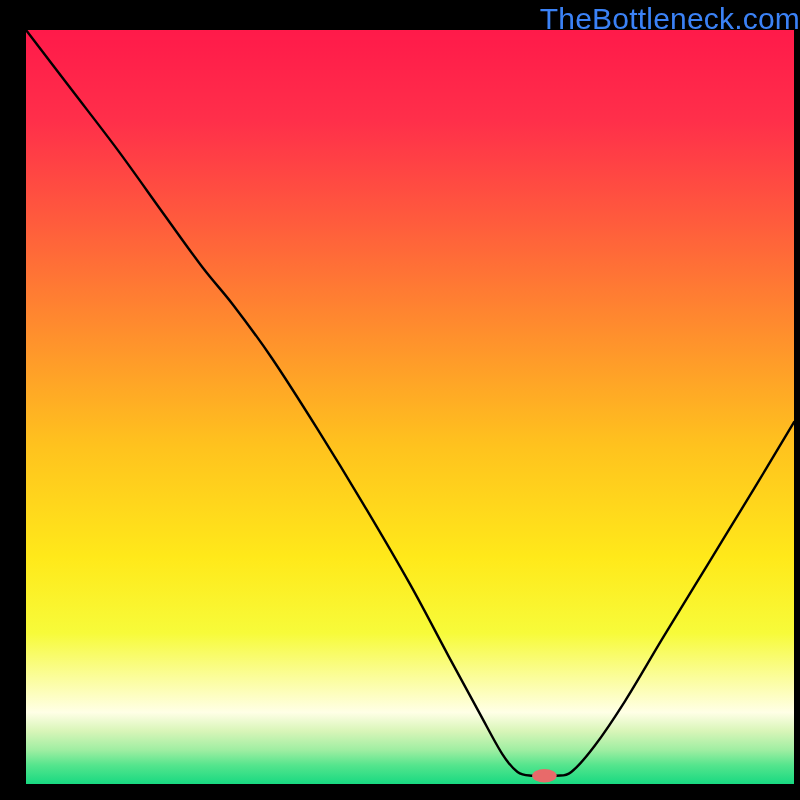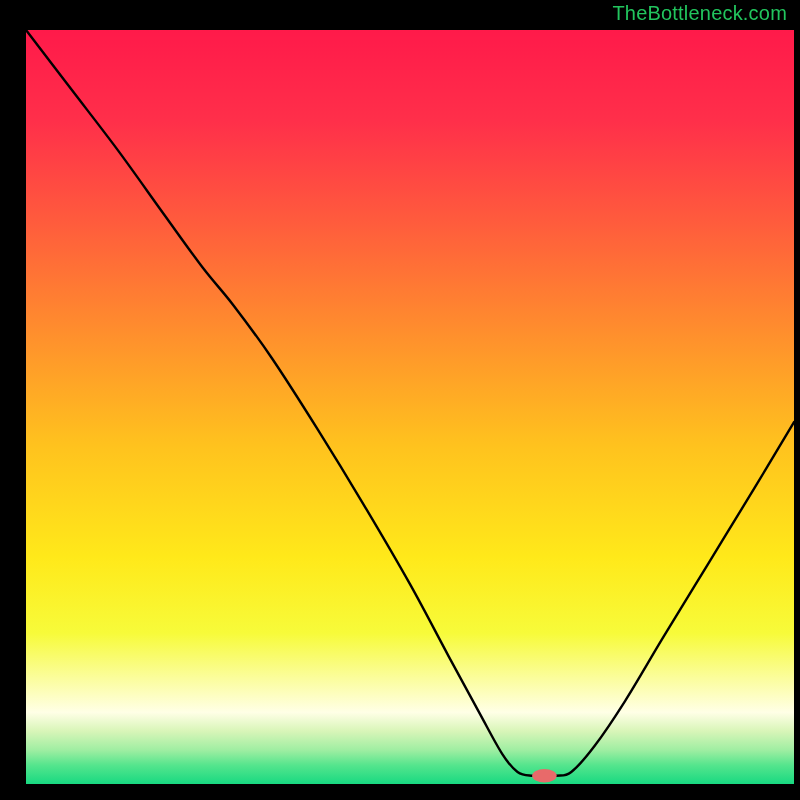--- a/index.html
+++ b/index.html
@@ -8,23 +8,23 @@
     width: 800px;
     height: 800px;
     background: #000000;
     position: relative;
     overflow: hidden;
     font-family: Arial, Helvetica, sans-serif;
   }
   .watermark {
     position: absolute;
     top: 2px;
-    right: 13px;
-    color: #22c55e;
-    font-size: 20px;
+    right: 0;
+    color: #3b82f6;
+    font-size: 30px;
     letter-spacing: 0.2px;
     z-index: 10;
   }
   svg {
     position: absolute;
     top: 0;
     left: 0;
   }
 </style>
 </head>

